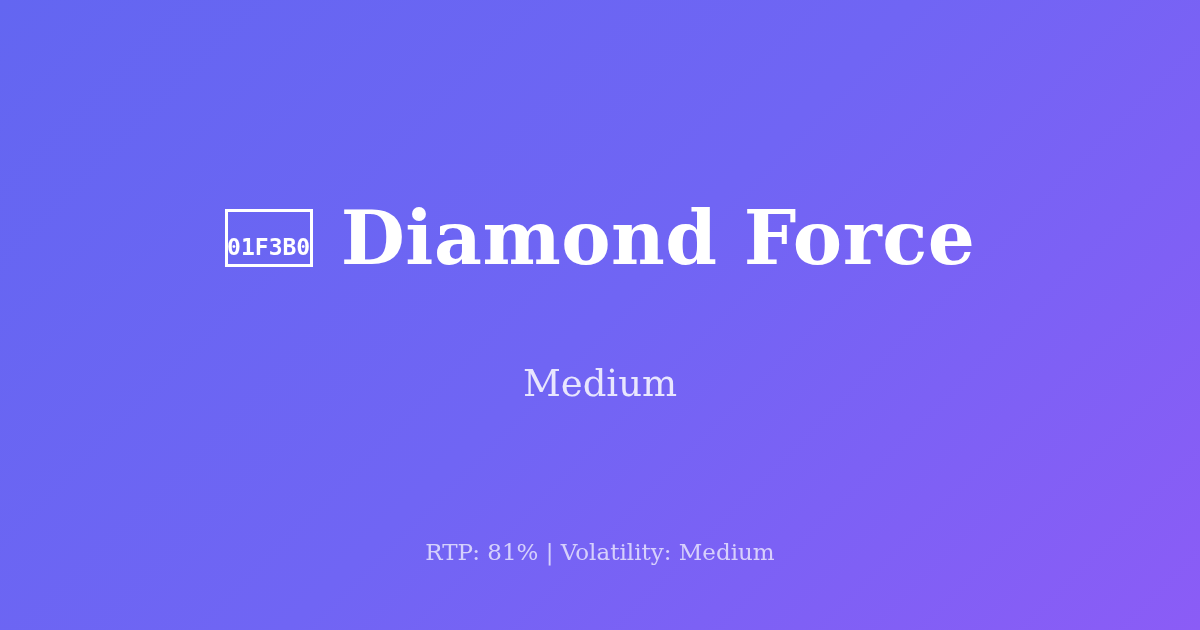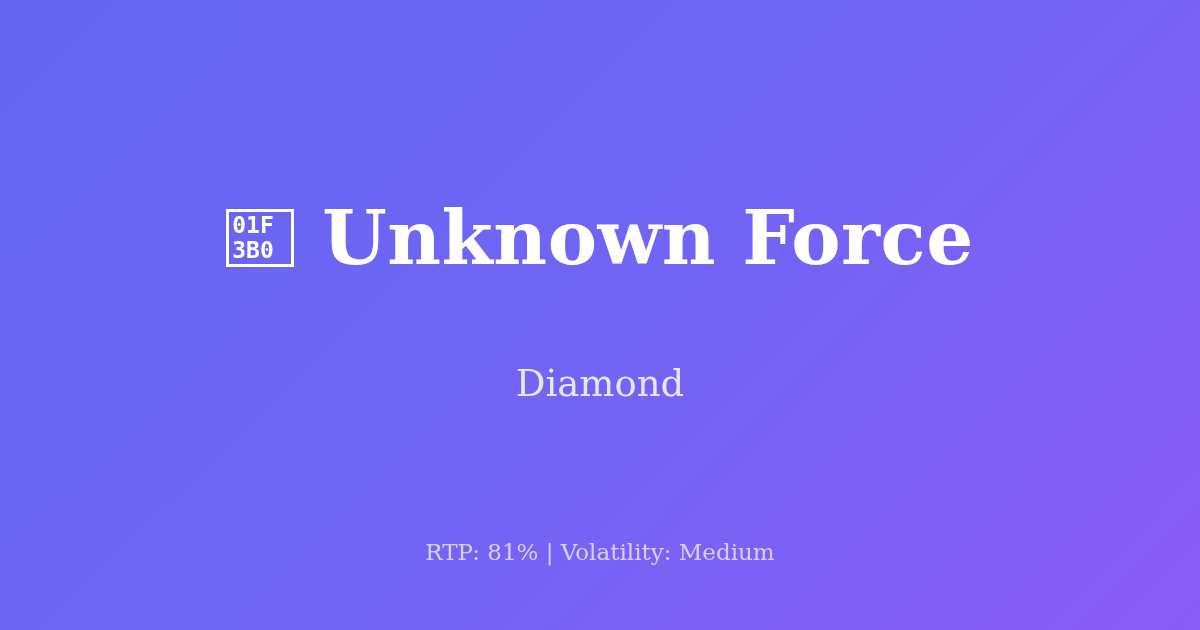--- a/index.html
+++ b/index.html
@@ -48,24 +48,23 @@
     justify-content: center;
     gap: 28px;
     white-space: nowrap;
     margin: 0;
     padding: 0;
   }
 
   
   .glyph-tofu {
     display: inline-flex;
-    flex-direction: column;
-    align-items: flex-start;
+    align-items: flex-end;
     justify-content: center;
-    width: 68px;
+    width: 88px;
     height: 58px;
     box-sizing: border-box;
     border: 3px solid #ffffff;
     padding: 4px 3px;
     line-height: 1;
     flex: 0 0 auto;
   }
   .glyph-tofu span {
     display: block;
     font-family: "DejaVu Sans Mono", "Liberation Mono", monospace;
@@ -121,21 +120,21 @@
 <div class="og-card">
 
   <div class="title-row">
     <div class="headline">
 
       <span class="glyph-tofu">
         <span>01F</span>
         <span>3B0</span>
       </span>
 
-      <h1 class="game-title">Unknown Force</h1>
+      <h1 class="game-title">Diamond Force</h1>
     </div>
   </div>
 
-  <div class="game-subtitle">Diamond</div>
+  <div class="game-subtitle">Medium</div>
 
   <div class="game-meta">RTP: 81% | Volatility: Medium</div>
 
 </div>
 
 </body></html>

